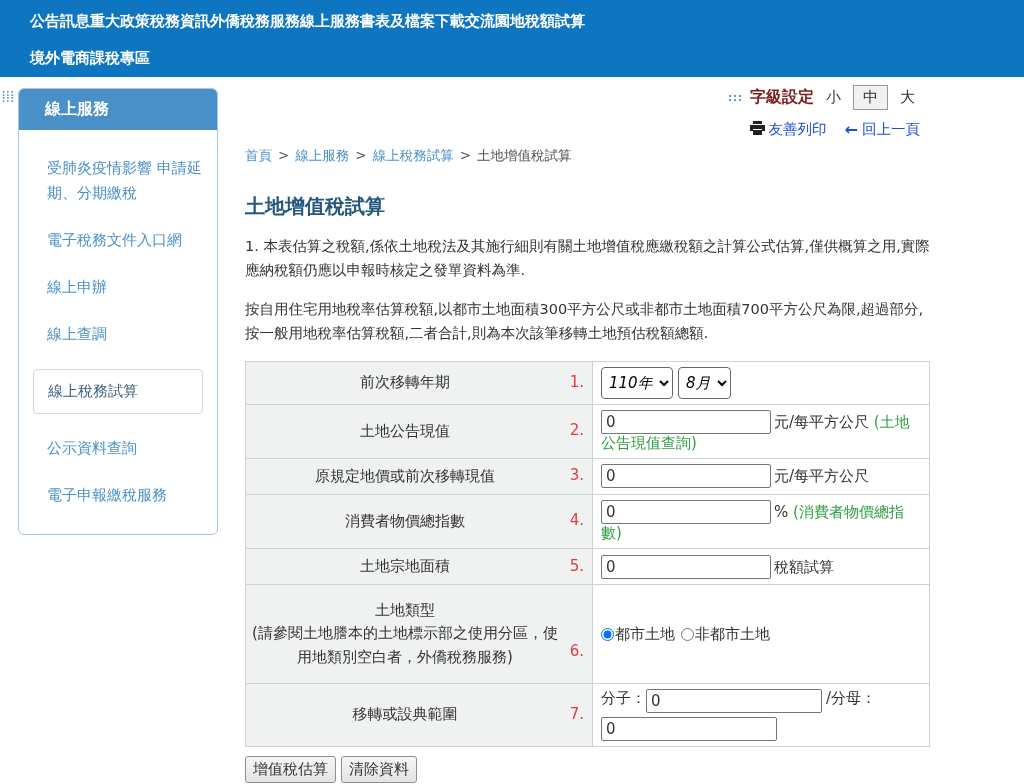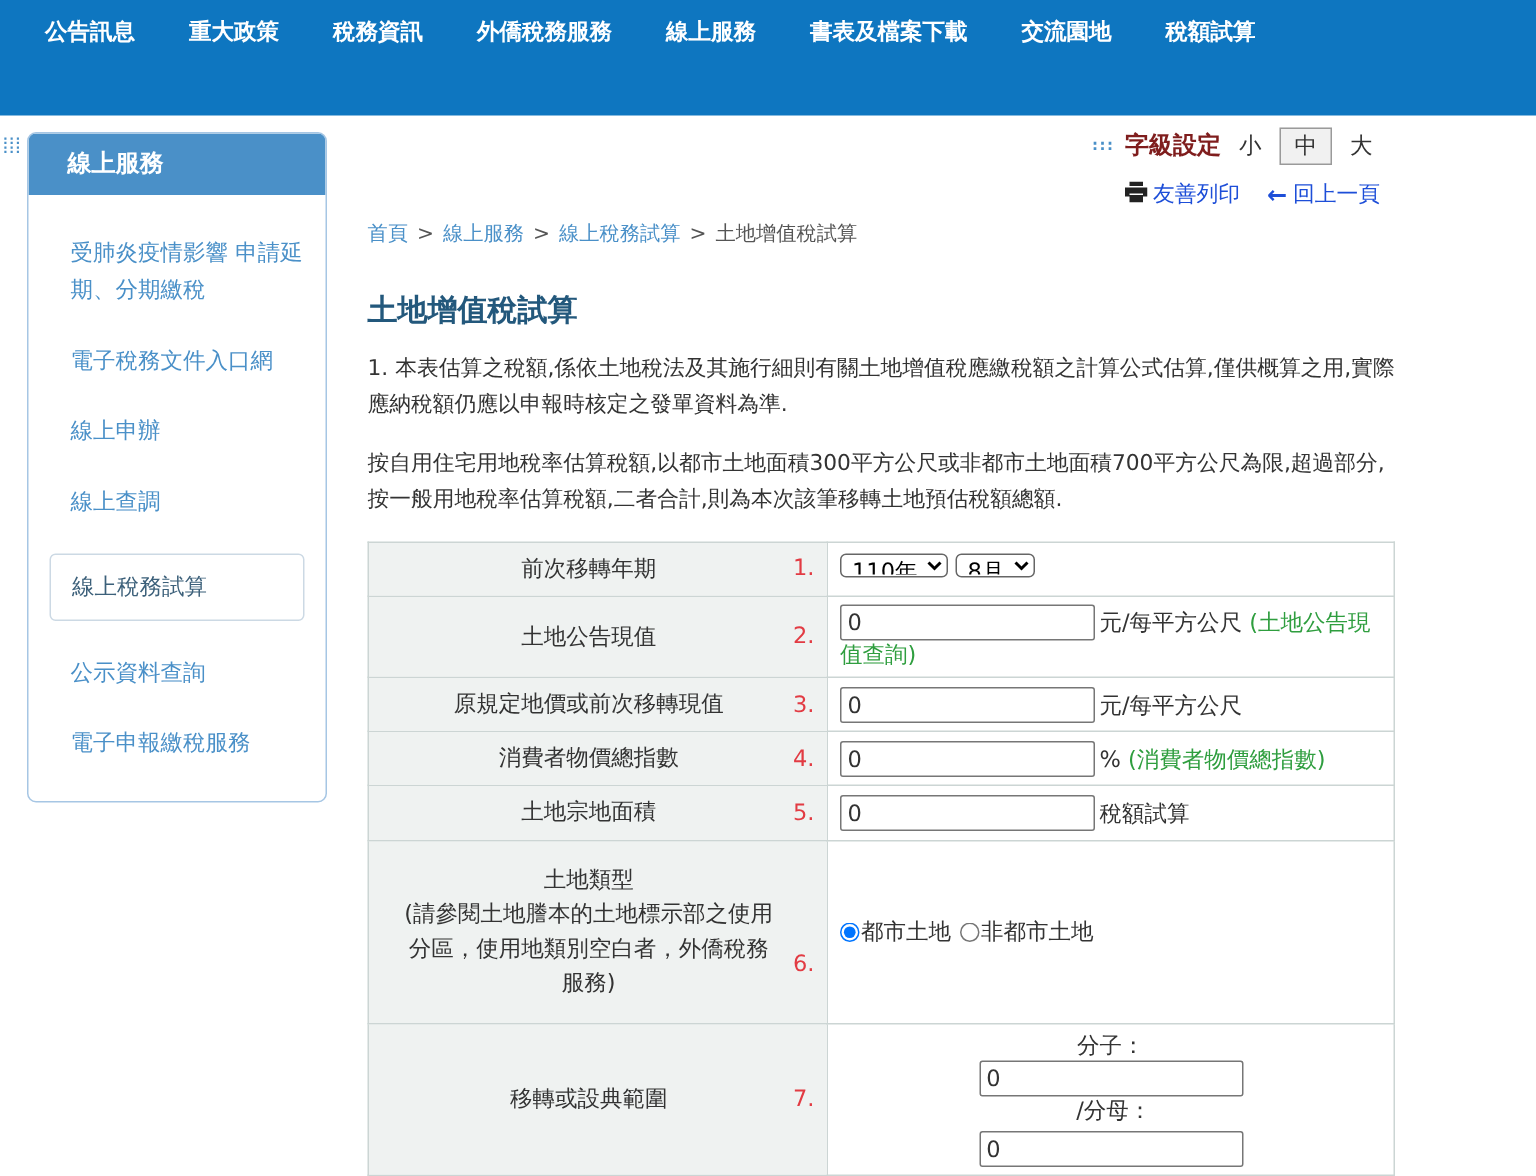--- a/index.html
+++ b/index.html
@@ -1,21 +1,21 @@
 <!DOCTYPE html>
 <html lang="zh-Hant"><head>
 <meta charset="utf-8">
 <style>
   * { margin:0; padding:0; box-sizing:border-box; }
   html,body { width:1024px; height:784px; background:#fff; overflow:hidden;
     font-family:"DejaVu Sans","Liberation Sans",sans-serif; color:#333; }
 
   
   .topnav { background:#0e76c0; width:100%; height:77px; padding:12px 0 0 30px; }
-  .nav-row1 { display:flex; gap:36px; }
+  .nav-row1 { display:flex; }
   .nav-row1 a, .nav-row2 a { color:#fff; font-size:15px; font-weight:bold;
     text-decoration:none; white-space:nowrap; cursor:pointer; }
   .nav-row2 { margin-top:17px; }
 
   
   .layout { display:flex; align-items:flex-start; }
 
   
   .sidebar-wrap { position:relative; width:245px; flex:0 0 245px; padding:11px 0 0 18px; }
   .skip-dots { position:absolute; left:2px; top:14px; color:#4a90c8; font-size:8px;
@@ -50,36 +50,36 @@
   .breadcrumb a { color:#4a90c8; text-decoration:none; cursor:pointer; }
   .breadcrumb .sep { margin:0 6px; }
 
   
   .page-title { color:#23587c; font-size:20px; font-weight:bold; margin-top:28px; }
   .para { font-size:14.5px; line-height:1.65; margin-top:15px; color:#333; }
 
   
   table.form { border-collapse:collapse; width:685px; margin-top:15px; }
   table.form td { border:1px solid #ccd5d4; vertical-align:middle; }
-  td.lbl { background:#eff2f1; width:306px; text-align:center; position:relative;
-    font-size:15px; color:#333; padding:6px 34px 6px 22px; line-height:1.55; }
+  td.lbl { background:#eff2f1; width:347px; text-align:center; position:relative;
+    font-size:15px; color:#333; padding:6px 34px 6px 6px; line-height:1.55; }
   td.lbl .num { position:absolute; right:8px; top:50%; transform:translateY(-50%);
     color:#e23b43; font-size:15px; }
   td.val { background:#fff; padding:5px 8px; font-size:15px; }
   td.val .unit { margin-left:3px; }
   a.green { color:#2f9e3f; text-decoration:none; cursor:pointer; }
   input.txt { width:170px; height:24px; border:1px solid #767676; border-radius:2px;
     font-size:15px; padding:0 4px; font-family:inherit; background:#fff; color:#333; }
-  select.sel { height:16px; border:1px solid #666; border-radius:4px; background:#fff;
-    font-size:15px; padding:1px 3px; margin-right:5px; font-family:inherit; }
+  select.sel { height:32px; border:1px solid #666; border-radius:4px; background:#fff;
+    font-size:15px; padding:1px 3px; margin-right:5px; font-family:inherit;font-style:italic; }
   .radio-group { display:flex; align-items:center; }
   .radio-group label { font-size:15px; cursor:pointer; }
   .radio-group input { margin:0 1px 0 6px; cursor:pointer; }
   .radio-group input:first-child { margin-left:0; }
-  .frac-line { display:flex; align-items:center;flex-direction:column; }
+  .frac-line { display:flex; align-items:flex-start; }
   .frac-line + .frac-line { margin-top:4px; }
 
   
   .actions { margin-top:9px; display:flex; gap:5px; }
   .actions button { font-family:Liberation Mono, monospace; font-size:15px; color:#333;
     background:linear-gradient(#f7f7f7,#e3e3e3); border:1px solid #8f8f8f;
     border-radius:3px; padding:3px 7px; cursor:pointer; }
   .notice { color:#ef4650; font-size:15px; line-height:1.7; margin-top:6px;
     padding-bottom:14px; border-bottom:1px solid #e2e5e4; }
 </style>
@@ -89,20 +89,23 @@
 <header class="topnav">
   <nav class="nav-row1">
     <a>公告訊息</a>
     <a>重大政策</a>
     <a>稅務資訊</a>
     <a>外僑稅務服務</a>
     <a>線上服務</a>
     <a>書表及檔案下載</a>
     <a>交流園地</a>
     <a>稅額試算</a>
+  </nav>
+  <nav class="nav-row2">
+    <a>境外電商課稅專區</a>
   </nav>
 </header>
 
 <div class="layout">
 
   <div class="sidebar-wrap">
     <div class="skip-dots">:::<br>:::</div>
     <aside class="sidebar">
       <div class="sidebar-header">線上服務</div>
       <ul>

